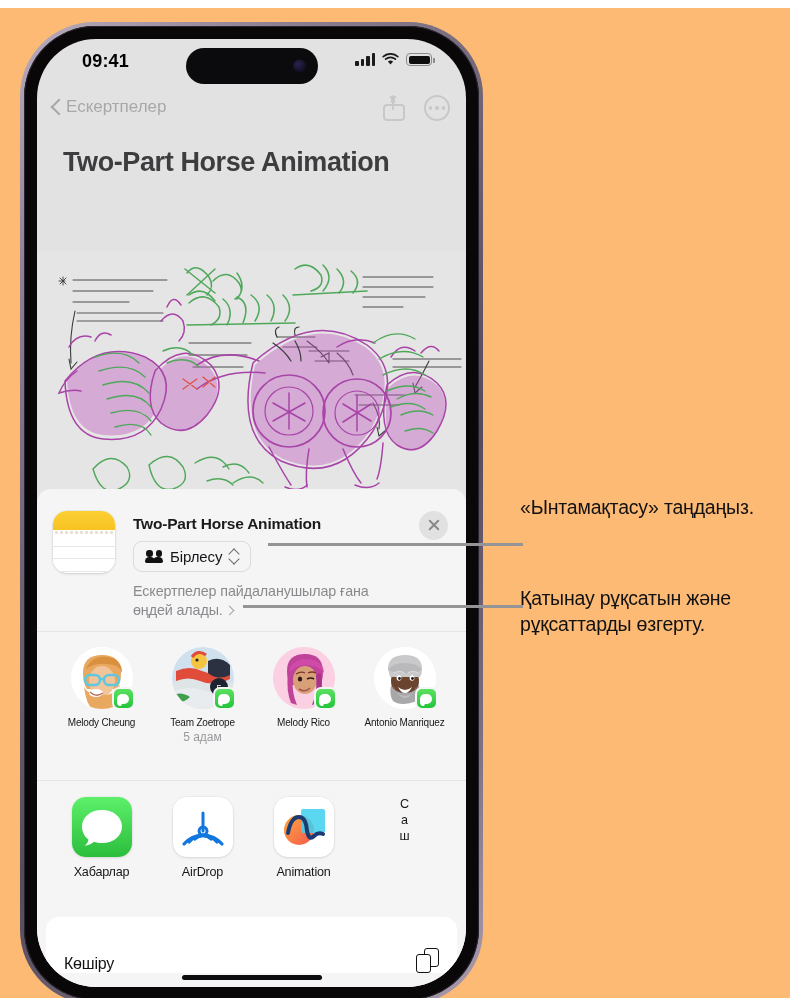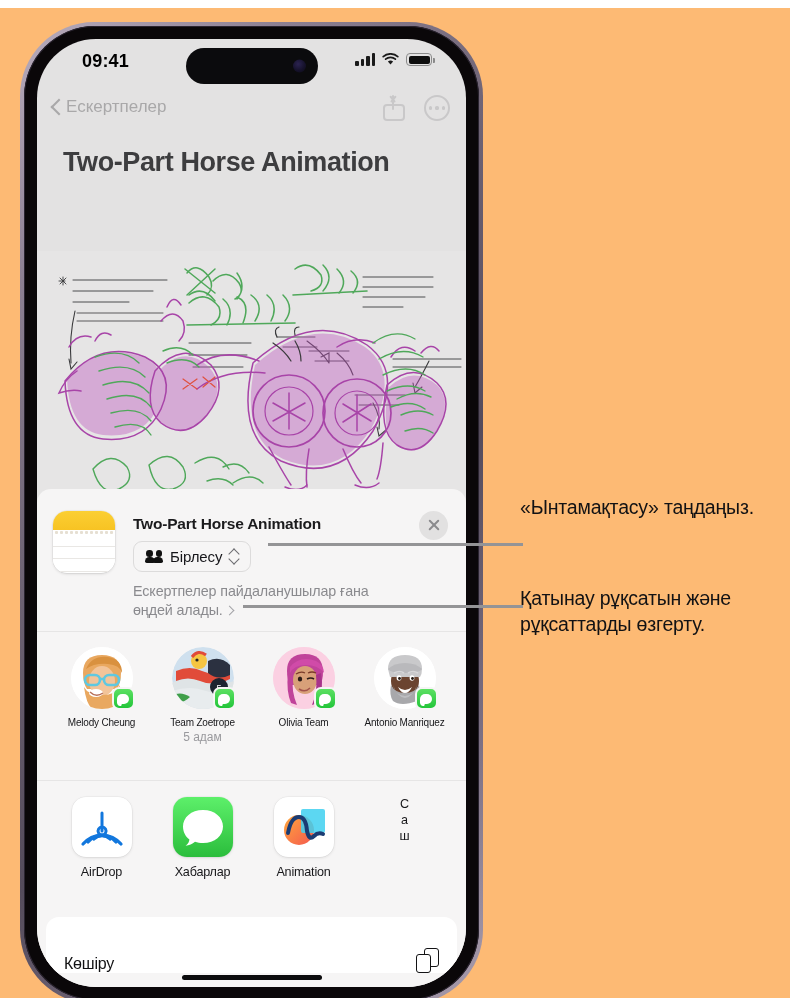--- a/index.html
+++ b/index.html
@@ -444,21 +444,21 @@
                 <ellipse cx="27" cy="32" rx="2.2" ry="2.6" fill="#2b1c18"></ellipse>
                 <path d="M34 32 q4 -2 7 0" stroke="#2b1c18" stroke-width="1.6" fill="none"></path>
                 <path d="M23 27 q5 -3 9 -1 M35 26 q4 -2 8 0" stroke="#7a3a2a" stroke-width="1.3" fill="none"></path>
                 <path d="M26 42 q6 4 11 -1" stroke="#a3524c" stroke-width="1.6" fill="none"></path>
               </svg>
             </div>
             <div class="badge-msg">
                 <span class="bub"></span>
               </div>
           </div>
-          <div class="c-name">Olivia Team</div>
+          <div class="c-name">Melody Rico</div>
           <div class="c-sub"></div>
         </div>
 
         <div class="contact">
           <div class="av-wrap">
             <div class="avatar" style="background:#fff">
               <svg viewBox="0 0 62 62" width="62" height="62">
                 <circle cx="31" cy="31" r="31" fill="#ffffff"></circle>
                 <ellipse cx="31" cy="34" rx="14" ry="16" fill="#6b4430"></ellipse>
                 <path d="M14 22 q0 -14 17 -14 q17 0 17 14 q0 5 -2 8 l-30 0Z" fill="#c9c9cb"></path>
@@ -485,43 +485,43 @@
 
           <div class="c-name">P</div>
         </div>
       </div>
 
       <div class="sheet-sep" style="top:291px"></div>
 
       <div class="apps">
 
         <div class="app">
+          <div class="app-ico" style="background:linear-gradient(180deg,#5df06a 0%,#2bbd3c 100%)">
+            <svg viewBox="0 0 60 60" width="60" height="60">
+              <path d="M30 13 c12 0 20 7.5 20 16.5 c0 9 -8 16.5 -20 16.5 c-3 0 -5.6 -.4 -8 -1.2
+                       c-2.5 2.3 -6 3.6 -9.4 3.9 c2.6 -1.9 3.6 -4.2 3.8 -6.3
+                       c-4 -3 -6.4 -7.5 -6.4 -12.9 c0 -9 8 -16.5 20 -16.5Z" fill="#fff"></path>
+            </svg>
+          </div>
+          <div class="app-name">Хабарлар</div>
+        </div>
+
+        <div class="app">
           <div class="app-ico" style="background:#fff">
             <svg viewBox="0 0 60 60" width="60" height="60">
               <g stroke="#1277dd" fill="none" stroke-linecap="round">
                 <path d="M30 38 a4 4 0 1 1 .1 0" stroke-width="3"></path>
                 <path d="M22 42 a11 11 0 0 1 16 0" stroke-width="3.2"></path>
                 <path d="M16 45 a18 18 0 0 1 28 0" stroke-width="3.2"></path>
                 <path d="M11 47 a25 25 0 0 1 38 0" stroke-width="3.2"></path>
                 <path d="M30 34 l0 -18" stroke-width="3"></path>
               </g>
             </svg>
           </div>
           <div class="app-name">AirDrop</div>
-        </div>
-
-        <div class="app">
-          <div class="app-ico" style="background:linear-gradient(180deg,#5df06a 0%,#2bbd3c 100%)">
-            <svg viewBox="0 0 60 60" width="60" height="60">
-              <path d="M30 13 c12 0 20 7.5 20 16.5 c0 9 -8 16.5 -20 16.5 c-3 0 -5.6 -.4 -8 -1.2
-                       c-2.5 2.3 -6 3.6 -9.4 3.9 c2.6 -1.9 3.6 -4.2 3.8 -6.3
-                       c-4 -3 -6.4 -7.5 -6.4 -12.9 c0 -9 8 -16.5 20 -16.5Z" fill="#fff"></path>
-            </svg>
-          </div>
-          <div class="app-name">Хабарлар</div>
         </div>
 
 
         <div class="app">
           <div class="app-ico" style="background:#fff">
             <svg viewBox="0 0 60 60" width="60" height="60">
               <defs>
                 <linearGradient id="ff-o" x1="0" y1="0" x2="1" y2="1">
                   <stop offset="0" stop-color="#ffa83c"></stop>
                     <stop offset="1" stop-color="#f4584f"></stop>

